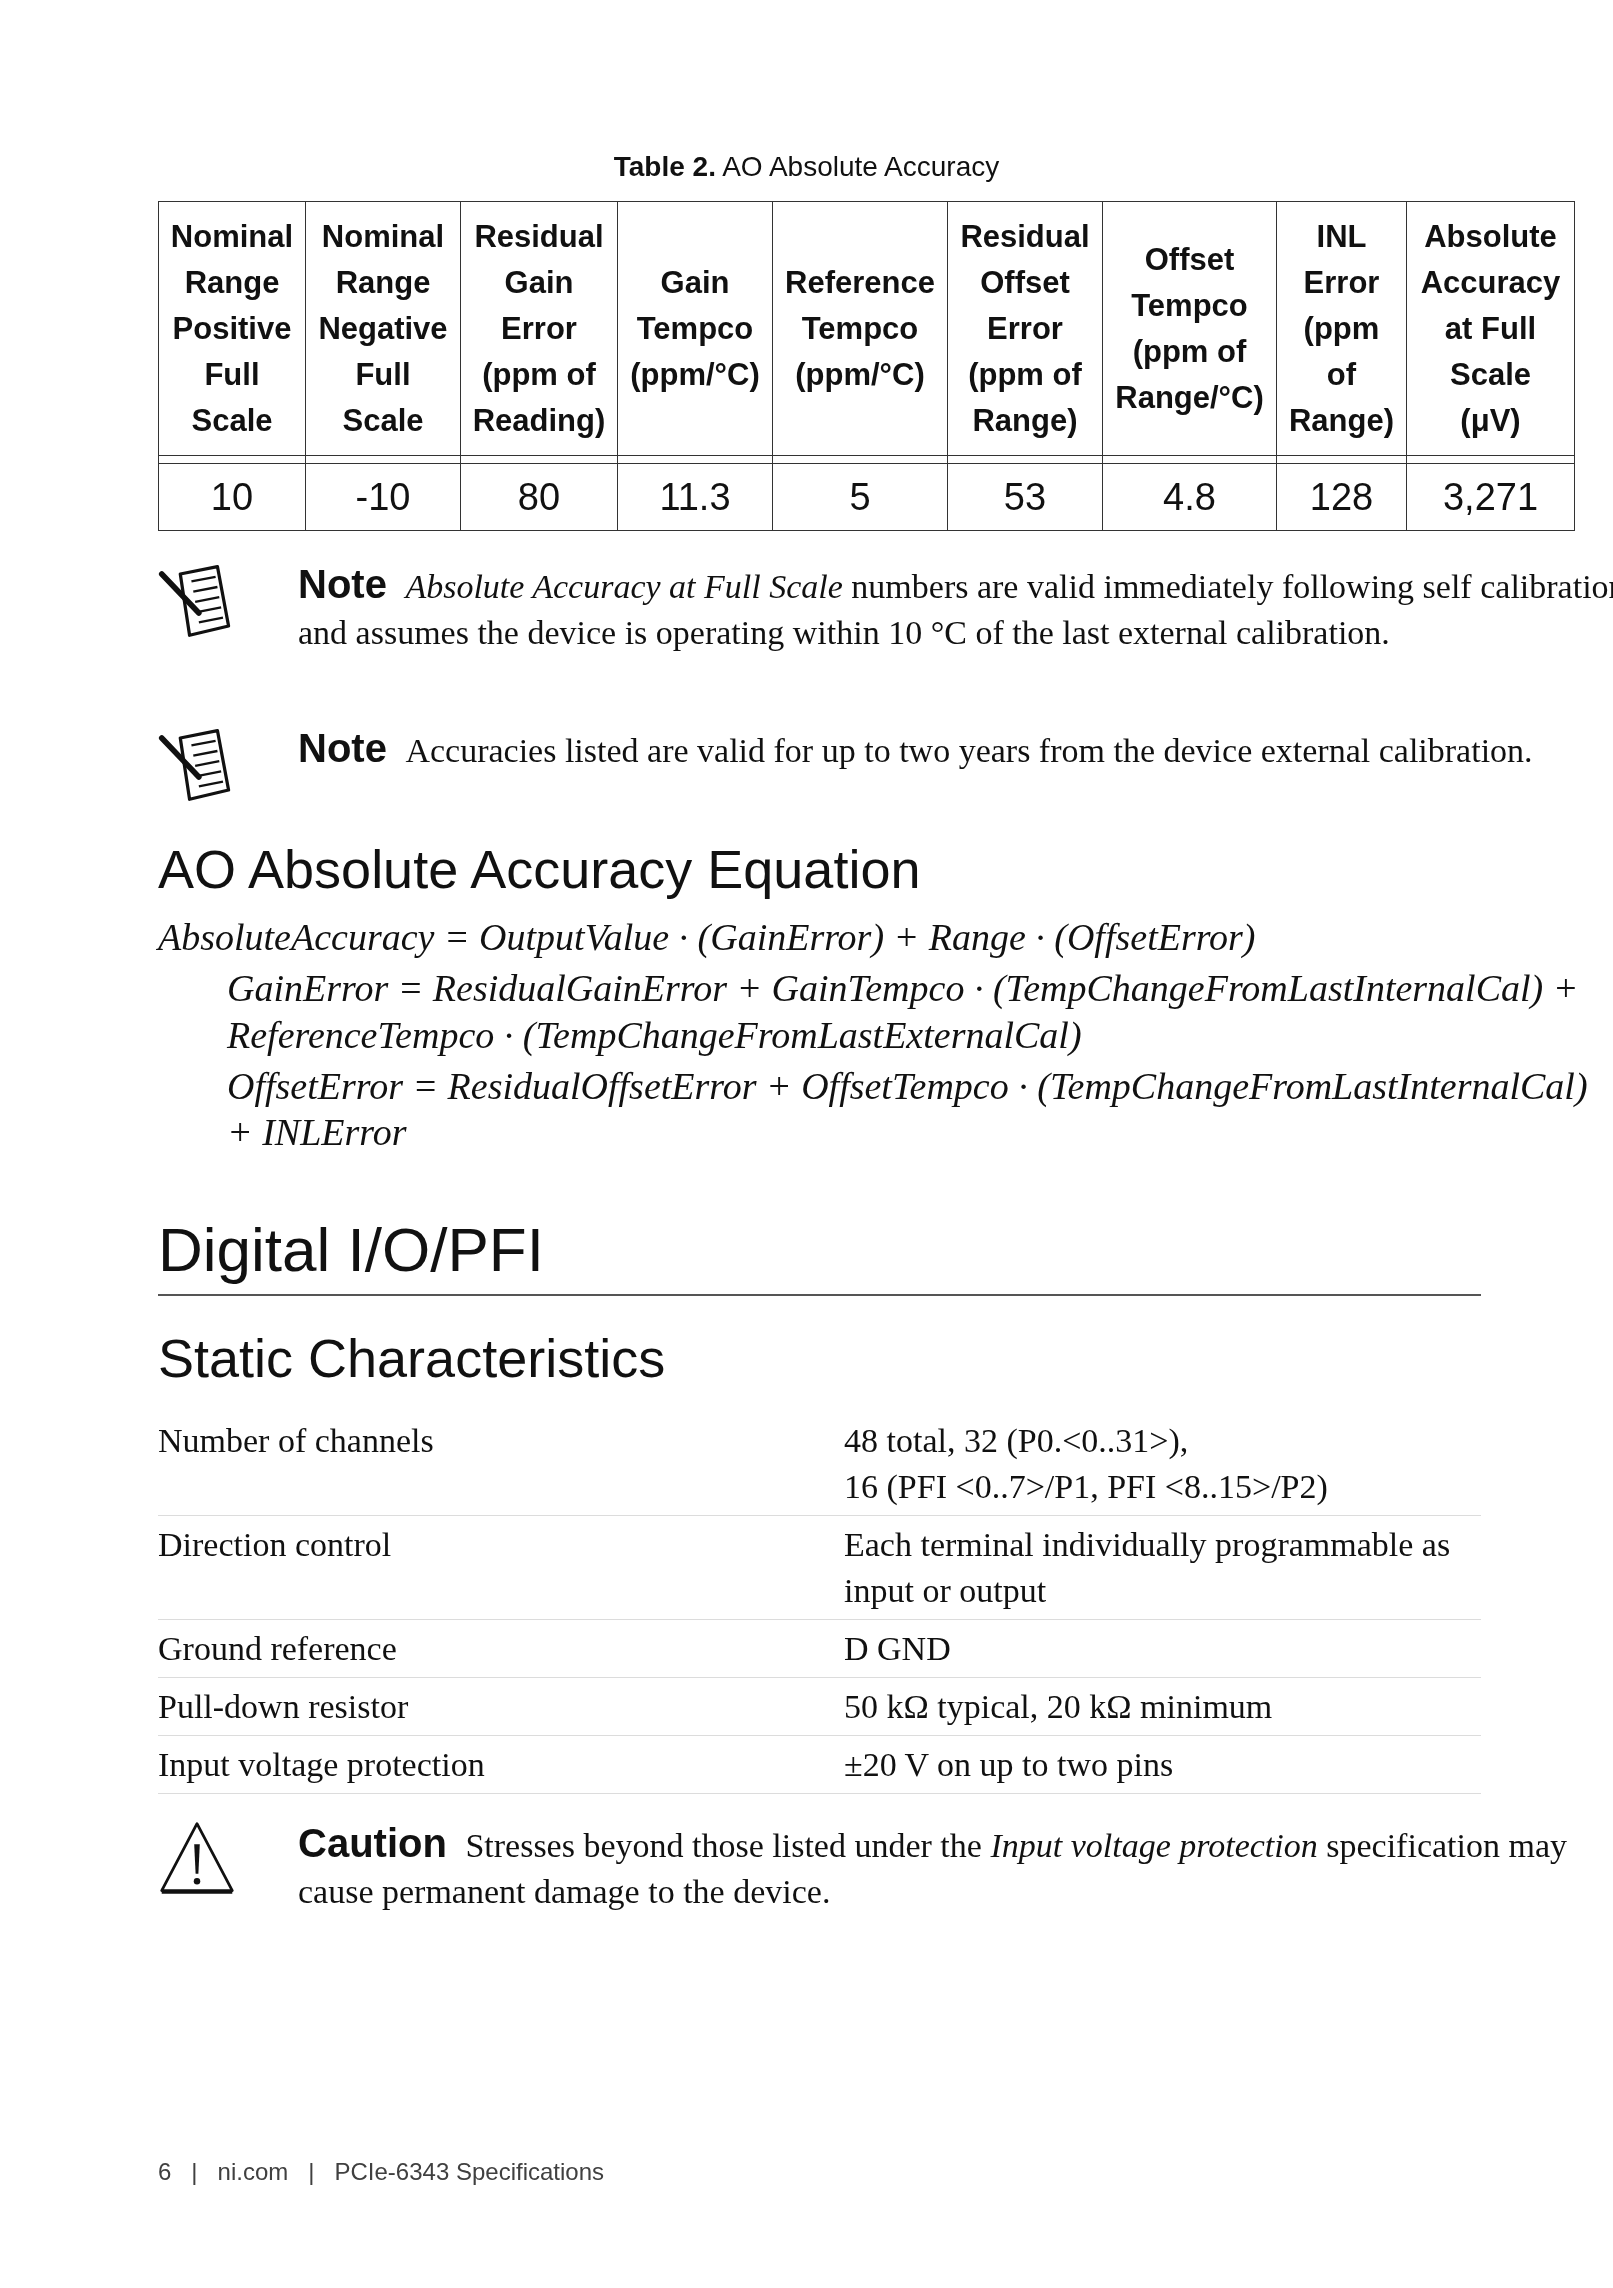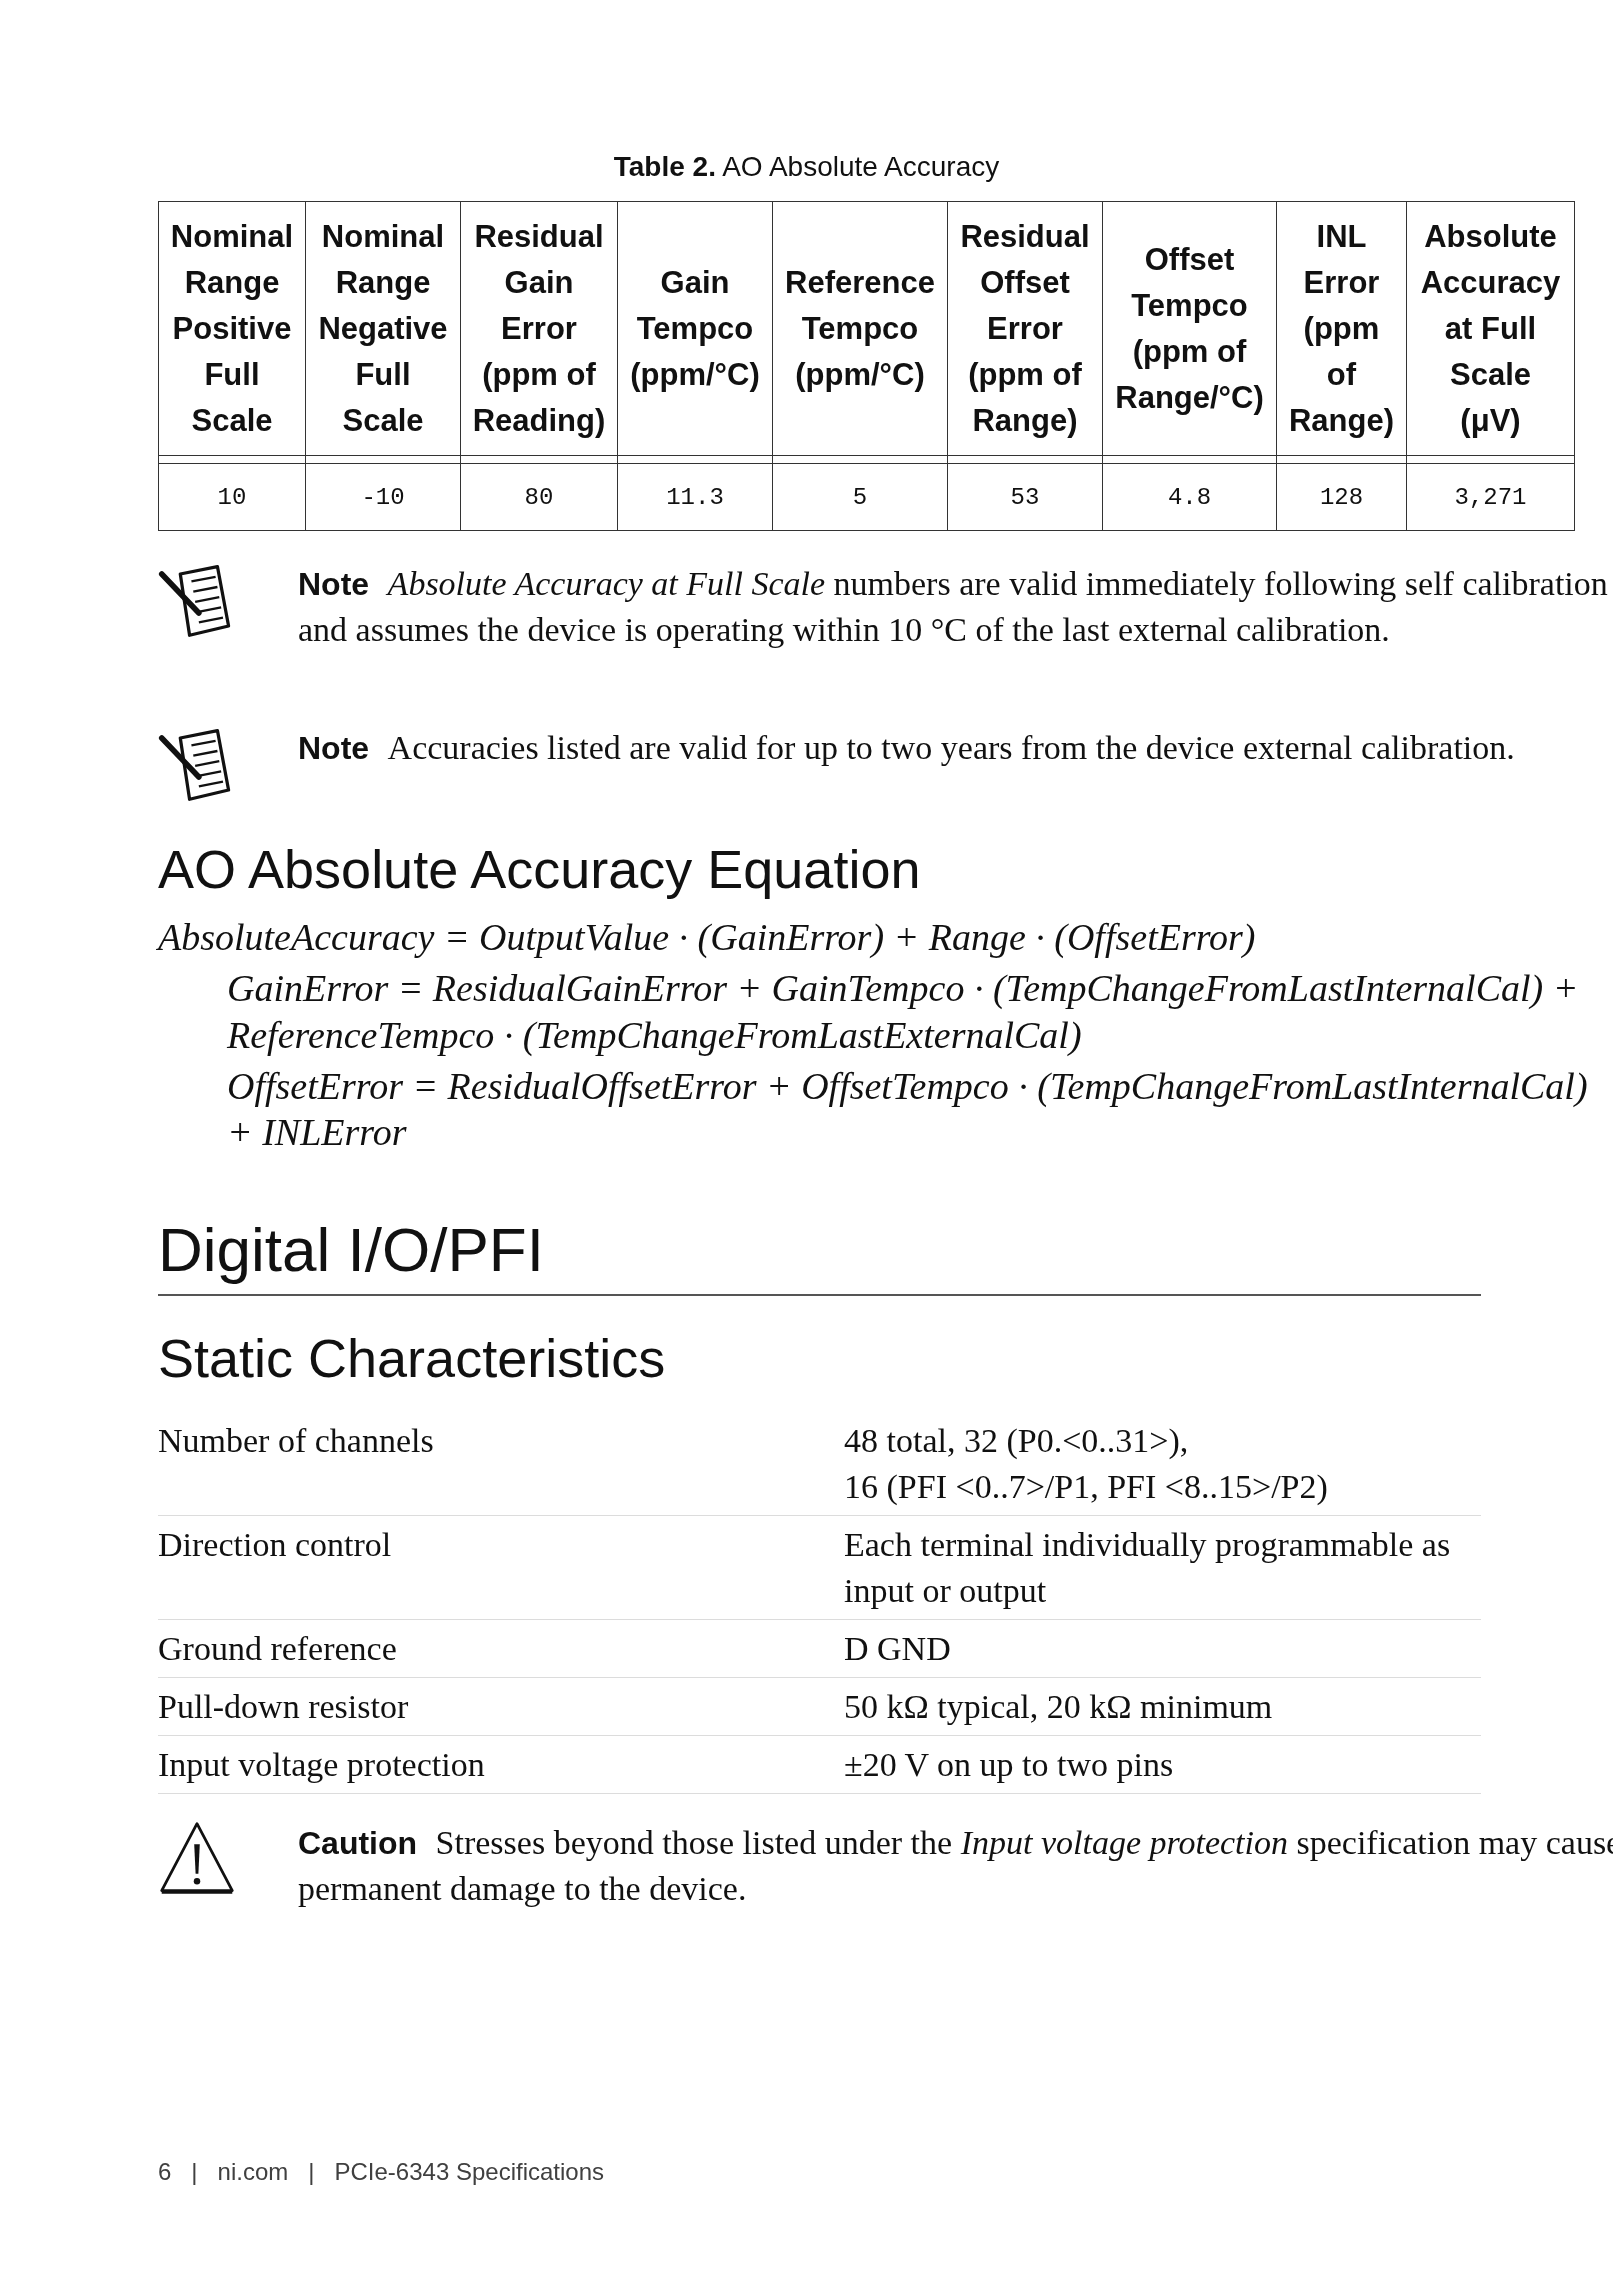--- a/index.html
+++ b/index.html
@@ -8,27 +8,27 @@
 
   
   #table-caption { top: 151px; left: 0; width: 1613px; text-align: center; font-size: 28px; font-family: "Liberation Sans", sans-serif; }
   #table-caption b { font-weight: bold; }
 
   
   #spec-table { position: absolute; left: 158px; top: 201px; width: 1416px; border-collapse: collapse; table-layout: fixed; }
   #spec-table th, #spec-table td { border: 1.8px solid #333; text-align: center; vertical-align: middle; padding: 0 3.7px; }
   #spec-table th { font-family: "Liberation Sans", sans-serif; font-weight: bold; font-size: 31px; line-height: 46px; height: 253px; }
   #spec-table tr.sep td { height: 7.4px; padding: 0; border-top: 1.8px solid #333; border-bottom: 1.8px solid #333; }
-  #spec-table td.val { font-family: Liberation Mono, monospace; font-size: 24px; height: 66px; }
+  #spec-table td.val { font-family: Liberation Sans, sans-serif; font-size: 38px; height: 66px; }
 
   
   .note { position: absolute; left: 158px; width: 1329px; }
   .note .icon { position: absolute; left: 0; top: 0; width: 78px; height: 78px; }
   .note .text { position: absolute; left: 140px; top: 0; width: 1329px; font-family: "Liberation Serif", serif; font-size: 34px; line-height: 46px; }
-  .note .label { font-family: "Liberation Sans", sans-serif; font-weight: bold; font-size: 32px; margin-right: 18.5px; }
+  .note .label { font-family: "Liberation Sans", sans-serif; font-weight: bold; font-size: 40px; margin-right: 18.5px; }
   .note i { font-style: italic; }
 
   
   .h2 { font-family: "Liberation Sans", sans-serif; font-size: 54px; font-weight: normal; }
   .h1 { font-family: "Liberation Sans", sans-serif; font-size: 62px; font-weight: normal; }
 
   
   .eq { font-family: "Liberation Serif", serif; font-style: italic; font-size: 38px; line-height: 46px; white-space: nowrap; }
 
   

